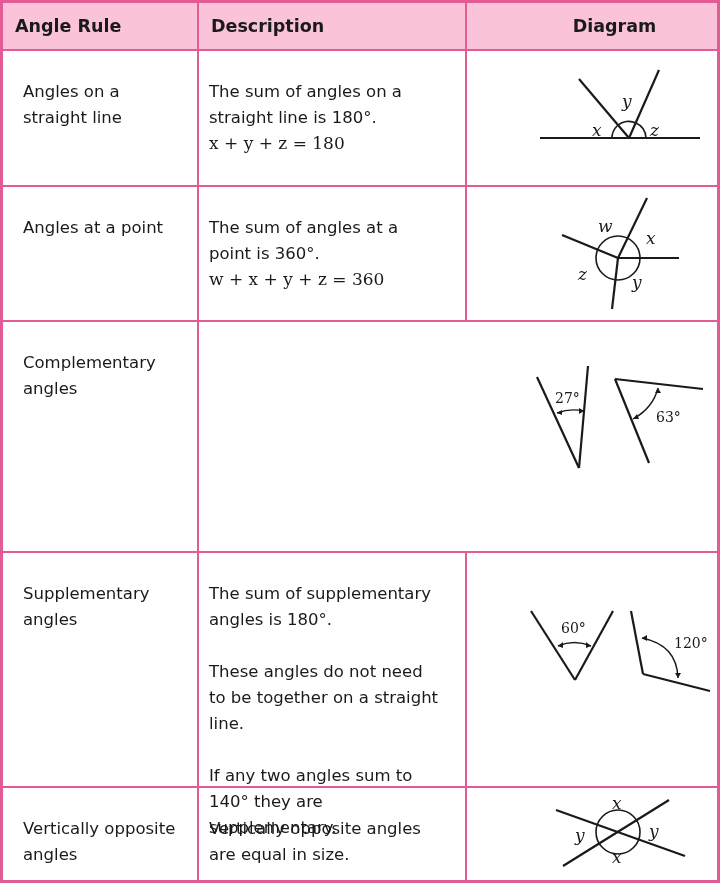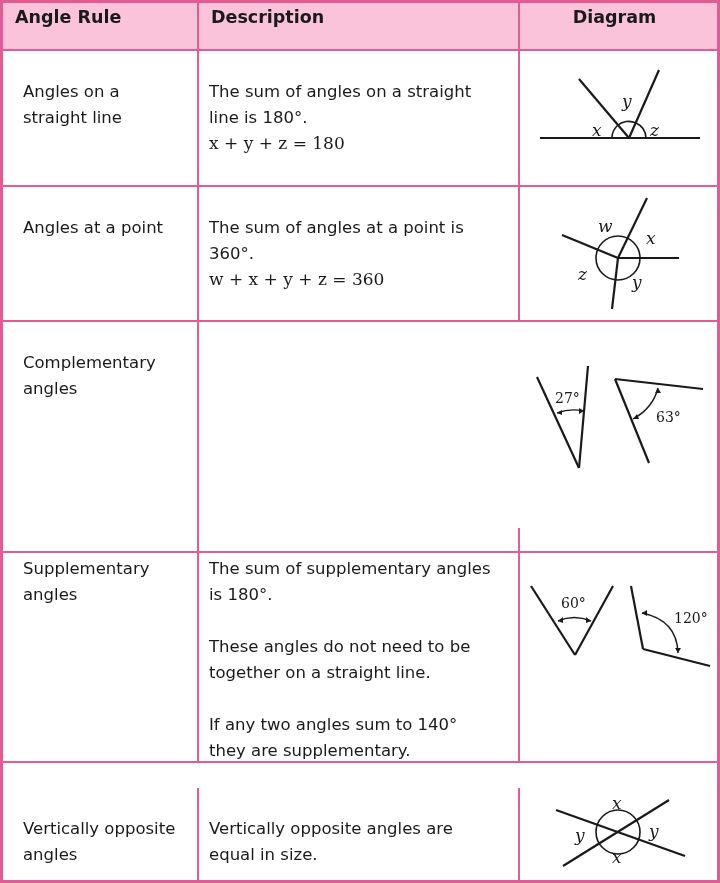--- a/index.html
+++ b/index.html
@@ -5,24 +5,24 @@
   html, body { margin: 0; padding: 0; background: #ffffff; }
   body { width: 720px; height: 883px; overflow: hidden; font-family: "DejaVu Sans", sans-serif; color: #1a1a1a; }
   .tbl {
     position: absolute; left: 0; top: 0; width: 720px; height: 883px;
     box-sizing: border-box; border: 3px solid #e35b95;
   }
   .row { position: absolute; left: 0; width: 714px; box-sizing: border-box; border-bottom: 2px solid #e35b95; }
   .row.last { border-bottom: none; }
   .cell { position: absolute; top: 0; bottom: 0; box-sizing: border-box; }
   .c1 { left: 0; width: 196px; border-right: 2px solid #e35b95; }
-  .c2 { left: 196px; width: 321px; border-right: 2px solid #e35b95; }
+  .c2 { left: 196px; width: 268px; border-right: 2px solid #e35b95; }
   .c3 { left: 509px; width: 205px; }
   .header { top: 0; height: 48px; background: #fbc3d9; }
-  .header .cell { font-weight: bold; font-size: 17.5px; padding-top: 4px; }
+  .header .cell { font-weight: bold; font-size: 17.5px; padding-top: 13px; }
   .header .c1, .header .c2 { padding-left: 12px; }
   .header .c3 { text-align: center; }
   .body-text { font-size: 16.5px; line-height: 26px; }
   .c1.bt { padding: 28px 10px 0 20px; }
   .c2.bt { padding: 28px 22px 0 10px; }
   .math { font-family: "DejaVu Serif", serif; font-size: 17px; line-height: 24px; }
   .para { margin-top: 26px; }
   svg { position: absolute; left: 0; top: 0; }
   .lbl { font-family: "DejaVu Serif", serif; font-style: italic; font-size: 17px; fill: #1a1a1a; }
   .deg { font-family: "DejaVu Serif", serif; font-size: 14px; fill: #1a1a1a; }
@@ -93,21 +93,21 @@
         <line x1="103" y1="57" x2="191" y2="67" stroke="#1a1a1a" stroke-width="2.2"></line>
         <line x1="103" y1="57" x2="137" y2="141" stroke="#1a1a1a" stroke-width="2.2"></line>
         <path d="M121 97 Q141 86 146 66" fill="none" stroke="#1a1a1a" stroke-width="1.4"></path>
         <polygon points="121,97 125,92 127,97" fill="#1a1a1a"></polygon>
         <polygon points="146,66 143,71 149,71" fill="#1a1a1a"></polygon>
         <text class="deg" x="144" y="100">63°</text>
       </svg>
     </div>
   </div>
 
-  <div class="row" style="top:525px;height:235px;">
+  <div class="row" style="top:550px;height:235px;">
     <div class="cell c1 bt body-text">Supplementary angles</div>
     <div class="cell c2 bt body-text">
       <div>The sum of supplementary angles is 180°.</div>
       <div class="para">These angles do not need to be together on a straight line.</div>
       <div class="para">If any two angles sum to 140° they are supplementary.</div>
     </div>
     <div class="cell c3">
       <svg width="205" height="233" viewBox="0 0 205 233">
         <line x1="19" y1="58" x2="63" y2="127" stroke="#1a1a1a" stroke-width="2.2"></line>
         <line x1="63" y1="127" x2="101" y2="58" stroke="#1a1a1a" stroke-width="2.2"></line>

